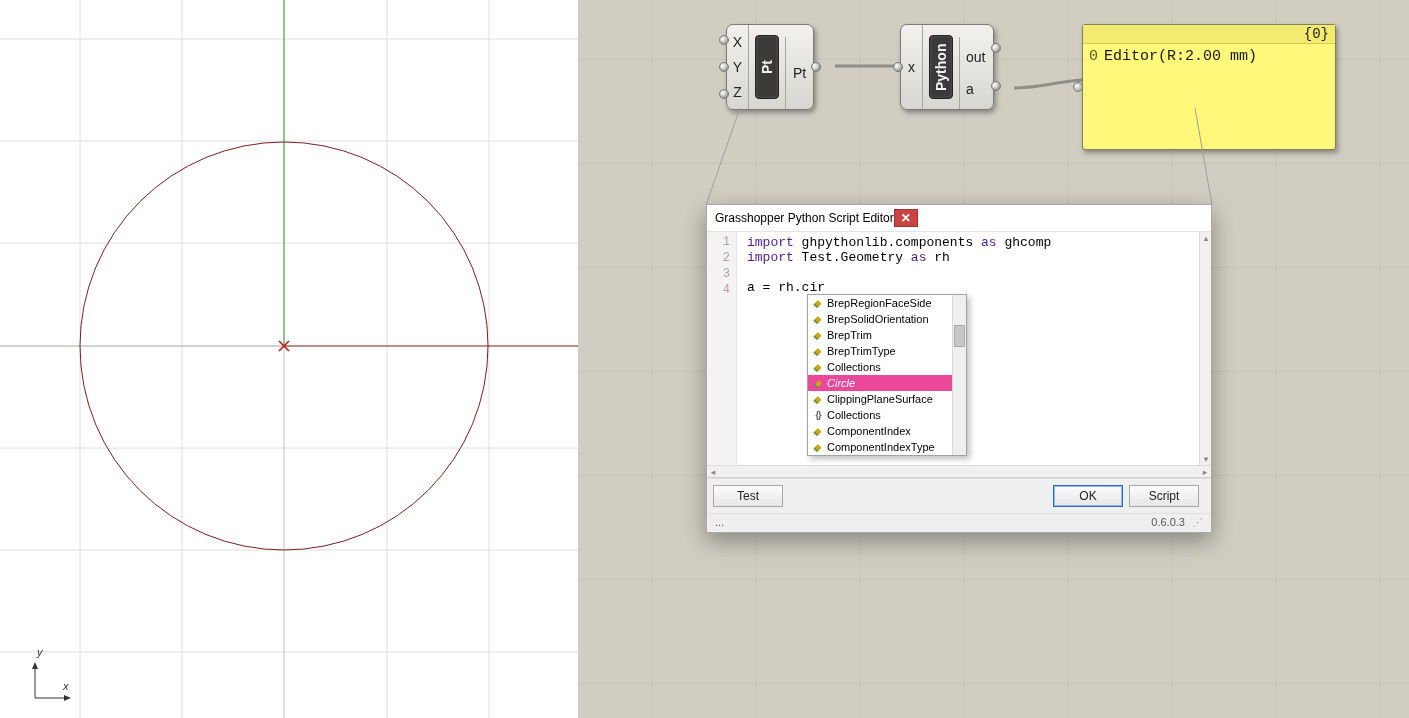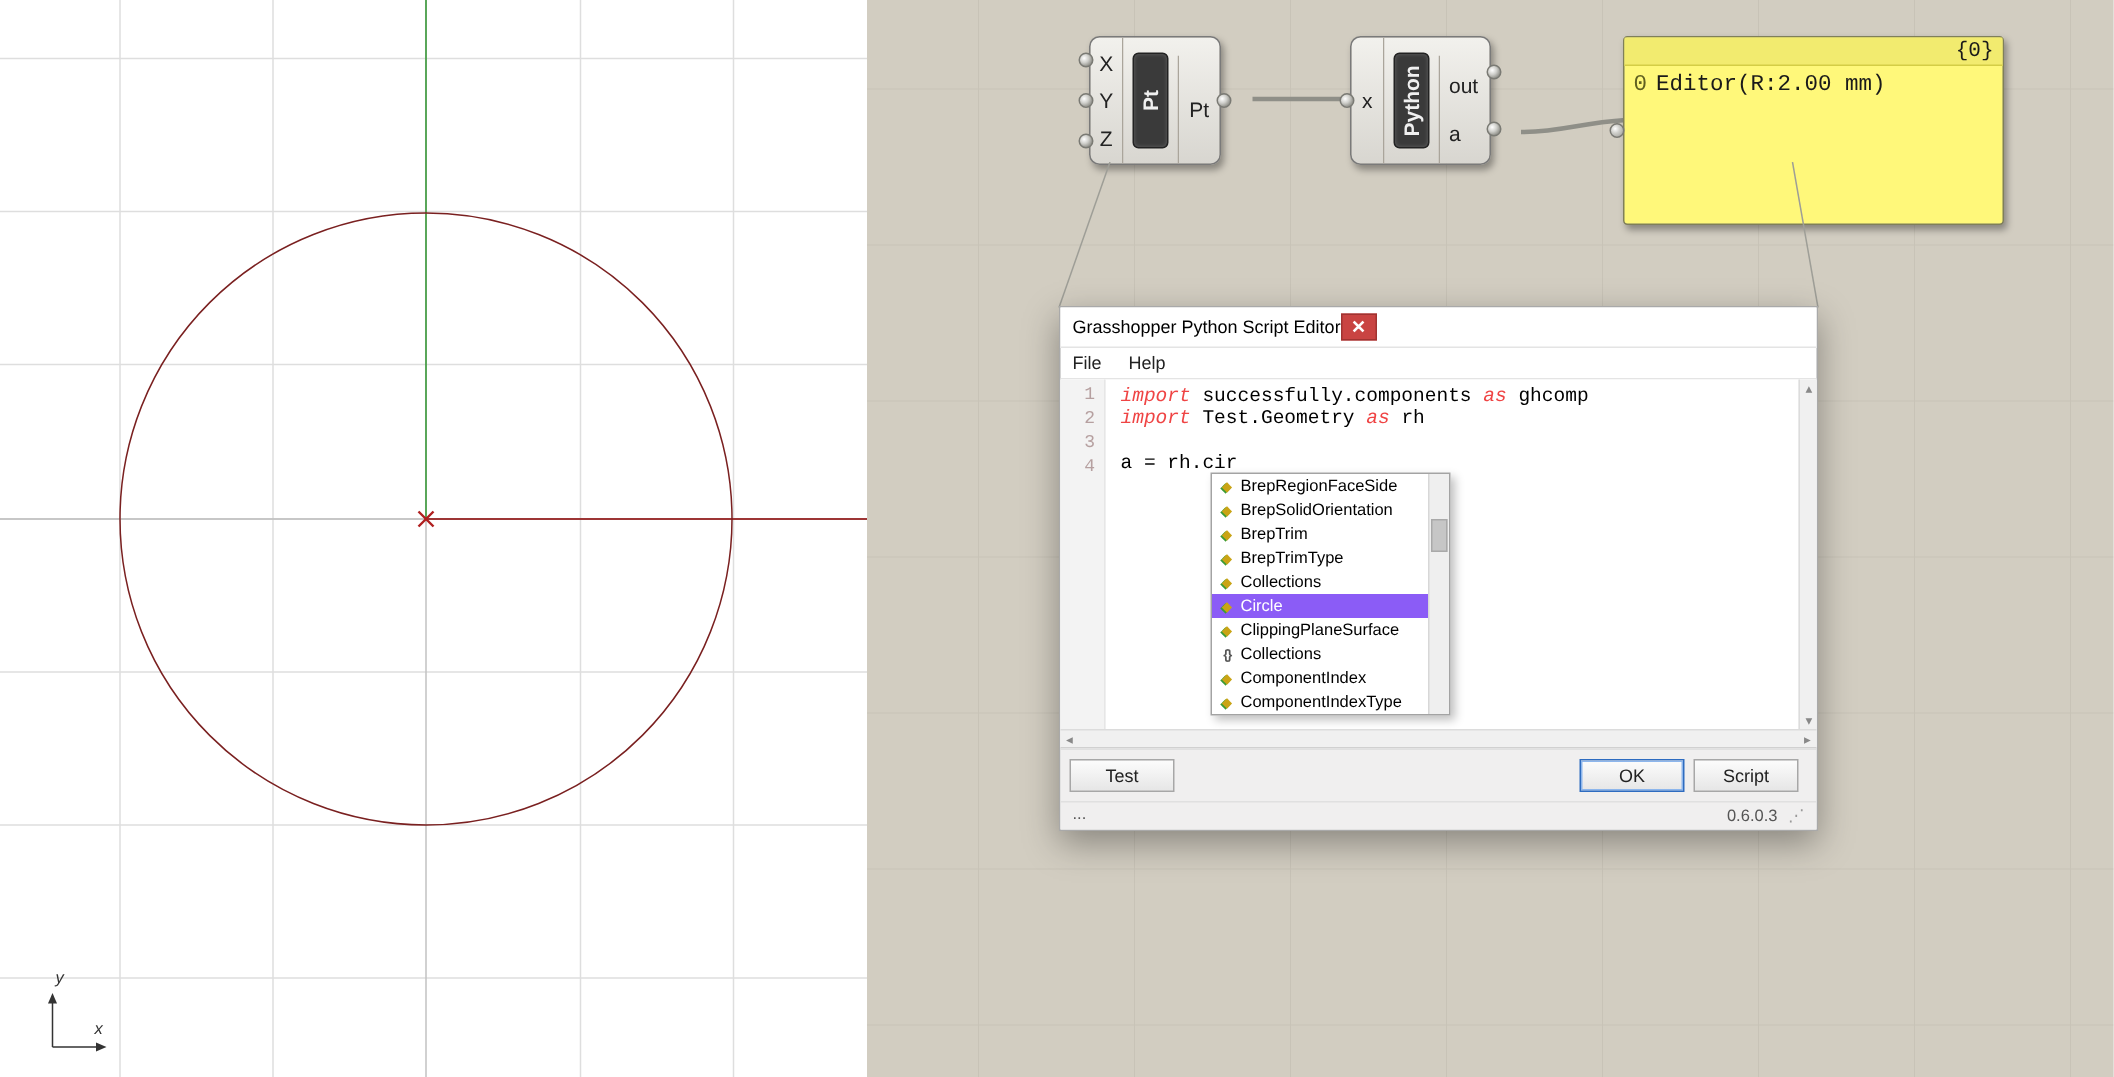--- a/index.html
+++ b/index.html
@@ -159,21 +159,21 @@
     font-family:"Courier New",monospace; font-size:12px;
     color:#b6a0a0;
     padding-top:3px;
   }
   .gutter div { height:16px; text-align:right; padding-right:6px; }
   .code {
     position:absolute; left:40px; right:14px; top:3px;
     font-family:"Courier New",monospace; font-size:13px;
     color:#000; white-space:pre;
   }
-  .kw { color:#ef4444;font-style:italic; }
+  .kw { color:#4c1d95; }
   .ascroll {
     position:absolute; left:0; right:0; bottom:0; height:12px;
     background:#f0f0f0; border-top:1px solid #dcdcdc;
   }
   .ascroll .arrow { position:absolute; top:0; width:12px; height:12px; display:flex; align-items:center; justify-content:center; color:#888; font-size:9px; }
   .ascroll .arrow.l { left:0; } .ascroll .arrow.r { right:0; }
   .vscroll {
     position:absolute; right:0; top:0; bottom:12px; width:12px;
     background:#f0f0f0; border-left:1px solid #dcdcdc;
   }
@@ -189,21 +189,21 @@
     font-family:"Segoe UI", sans-serif;
     font-size:11px;
   }
   .ac .item {
     display:flex; align-items:center;
     height:16px;
     padding:0 3px 0 3px;
     gap:2px;
     white-space:nowrap;
   }
-  .ac .item.sel { background:#8b5cf6; color:#fff; }
+  .ac .item.sel { background:#ec4899; color:#fff;font-style:italic; }
   .ac .ico { width:14px; height:12px; display:inline-flex; align-items:center; justify-content:center; font-size:9px; }
   .ac .ico.cls2::before { content:"◆"; color:#caa415; text-shadow: -1px 1px 0 #3a9b35; }
   .ac .ico.ns::before { content:"{}"; color:#555; font-weight:bold; letter-spacing:-1px; }
   .ac .sb { position:absolute; right:0; top:0; bottom:0; width:14px; background:#efefef; border-left:1px solid #d7d7d7; }
   .ac .sb .thumb { position:absolute; left:1px; right:1px; top:30px; height:22px; background:#c6c6c6; border:1px solid #a9a9a9; }
   .status {
     height:108px;
     background:#f3f3f3;
     border-bottom:1px solid #d7d7d7;
     padding:4px 8px;
@@ -341,32 +341,28 @@
   <line x1="495" y1="0" x2="512" y2="97" stroke="#9e9e97" stroke-width="1"></line>
 </svg>
 
 <div class="editor">
   <div class="titlebar">
     <span>Grasshopper Python Script Editor</span>
     <div class="close-btn">
       <span>✕</span>
     </div>
   </div>
-  <div class="menubar">
-    <span>File</span>
-    <span>Help</span>
-  </div>
   <div class="code-area">
     <div class="gutter">
       <div>1</div>
       <div>2</div>
       <div>3</div>
       <div>4</div>
     </div>
-    <div class="code"><span class="kw">import</span><span> successfully.components </span><span class="kw">as</span><span> ghcomp</span>
+    <div class="code"><span class="kw">import</span><span> ghpythonlib.components </span><span class="kw">as</span><span> ghcomp</span>
 <span class="kw">import</span><span> Test.Geometry </span><span class="kw">as</span><span> rh</span>
 
 <span>a = rh.cir</span></div>
 
     <div class="ac">
       <div id="ac-list">
           <div class="item">
             <span class="ico cls2"></span>
             <span>BrepRegionFaceSide</span>
           </div>

